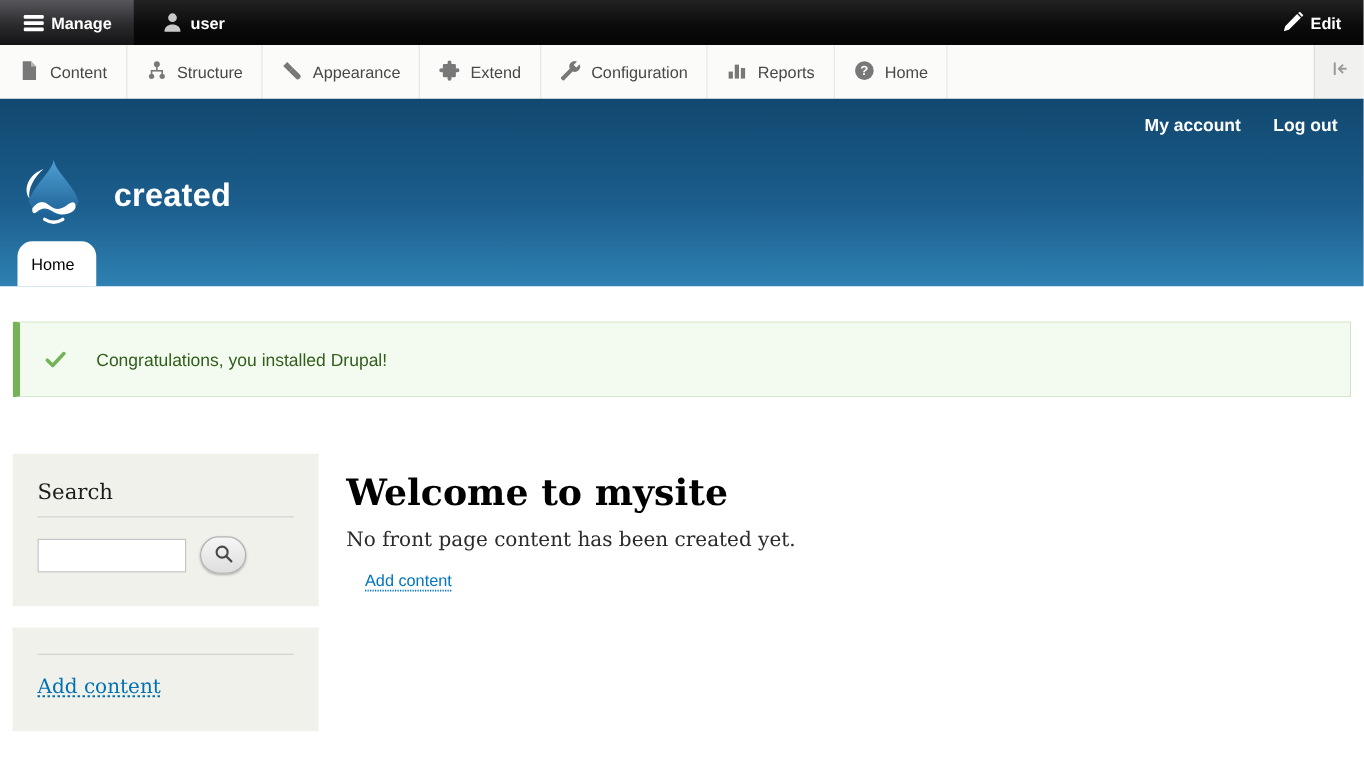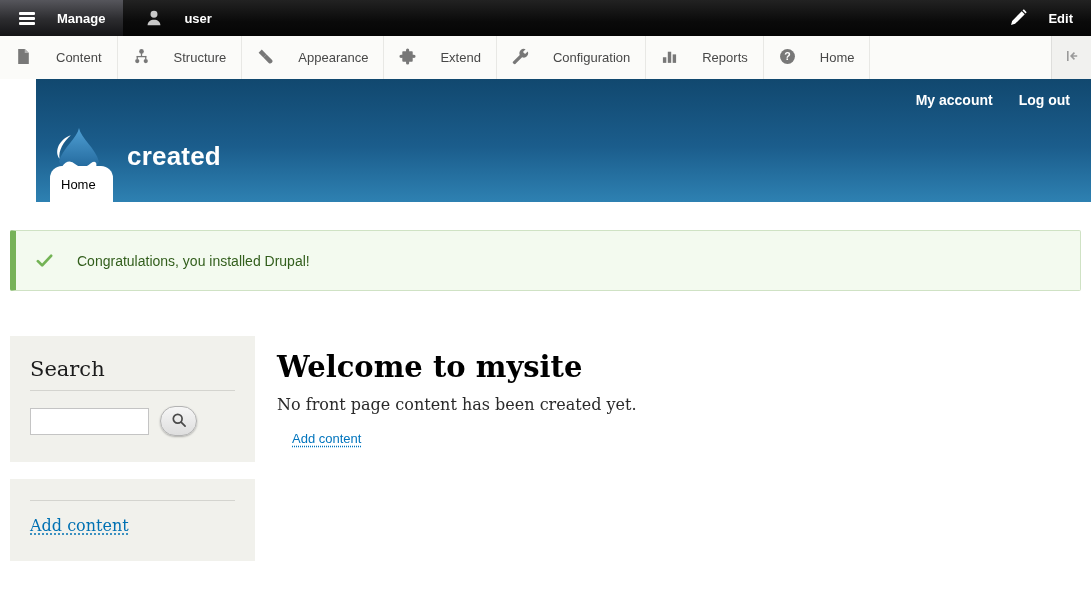--- a/index.html
+++ b/index.html
@@ -15,63 +15,62 @@
   .admin-bar {
     height: 36px;
     background: linear-gradient(180deg, #222 0%, #0a0a0a 60%, #050505 100%);
     display: flex;
     align-items: stretch;
     color: #fff;
     font-size: 13px;
     font-weight: bold;
   }
   .admin-item {
-    display: flex; align-items: center; gap: 21px;
+    display: flex; align-items: center; gap: 5px;
     padding: 0 18px; cursor: pointer;
   }
   .admin-item.active {
     background: linear-gradient(180deg, #56565c 0%, #2b2b2e 55%, #141416 100%);
   }
   .admin-item + .admin-item { margin-left: 4px; }
   .admin-spacer { flex: 1; }
   .admin-icon { display: inline-flex; width: 18px; height: 18px; }
   .admin-icon svg { width: 100%; height: 100%; }
 
   
   .tray {
     height: 43px;
     background: #fbfbf9;
     display: flex;
     align-items: stretch;
   }
   .tray-tab {
-    display: flex; align-items: center; gap: 24px;
+    display: flex; align-items: center; gap: 8px;
     padding: 0 15px;
     font-size: 13px; color: #484848;
     border-right: 1px solid #e8e8e5;
     cursor: pointer;
     white-space: nowrap;
   }
   .tray-tab svg { width: 17px; height: 17px; }
   .tray-spacer { flex: 1; }
   .tray-collapse {
     width: 40px;
     background: #f1f1ef;
     border-left: 1px solid #dededc;
     display: flex; align-items: center; justify-content: center;
     cursor: pointer;
   }
   .tray-collapse svg { width: 16px; height: 16px; }
 
   
   .site-header {
-    height: 123px;
+    height: 150px;
     background: linear-gradient(180deg, #11486f 0%, #1b5d8c 55%, #2e81b2 100%);
     position: relative;
-    margin-left: 36px;
   }
   .account-links {
     position: absolute; top: 13px; right: 21px;
     display: flex; gap: 26px;
   }
   .account-links a {
     color: #fff; font-size: 14px; font-weight: bold;
     text-decoration: none; cursor: pointer;
   }
   .branding {
@@ -112,21 +111,21 @@
   .columns { display: flex; margin: 45px 10px 0; align-items: flex-start; }
   .sidebar { width: 245px; flex: none; }
   .block {
     background: #f1f1ec;
     padding: 21px 20px 26px;
     margin-bottom: 17px;
   }
   .block-title {
     font-family: "DejaVu Serif", "Liberation Serif", serif;
     font-weight: normal;
-    font-size: 21px; color: #1c1c1c;
+    font-size: 17px; color: #1c1c1c;
     margin-bottom: 9px;
   }
   .block-divider { border: 0; border-top: 1px solid #d4d4cf; margin-bottom: 15px; }
   .search-form { display: flex; align-items: center; gap: 11px; }
   .search-input {
     width: 119px; height: 27px;
     border: 1px solid #c4c4c4;
     background: #fff;
     font-size: 13px; padding: 0 6px;
     outline: none;

